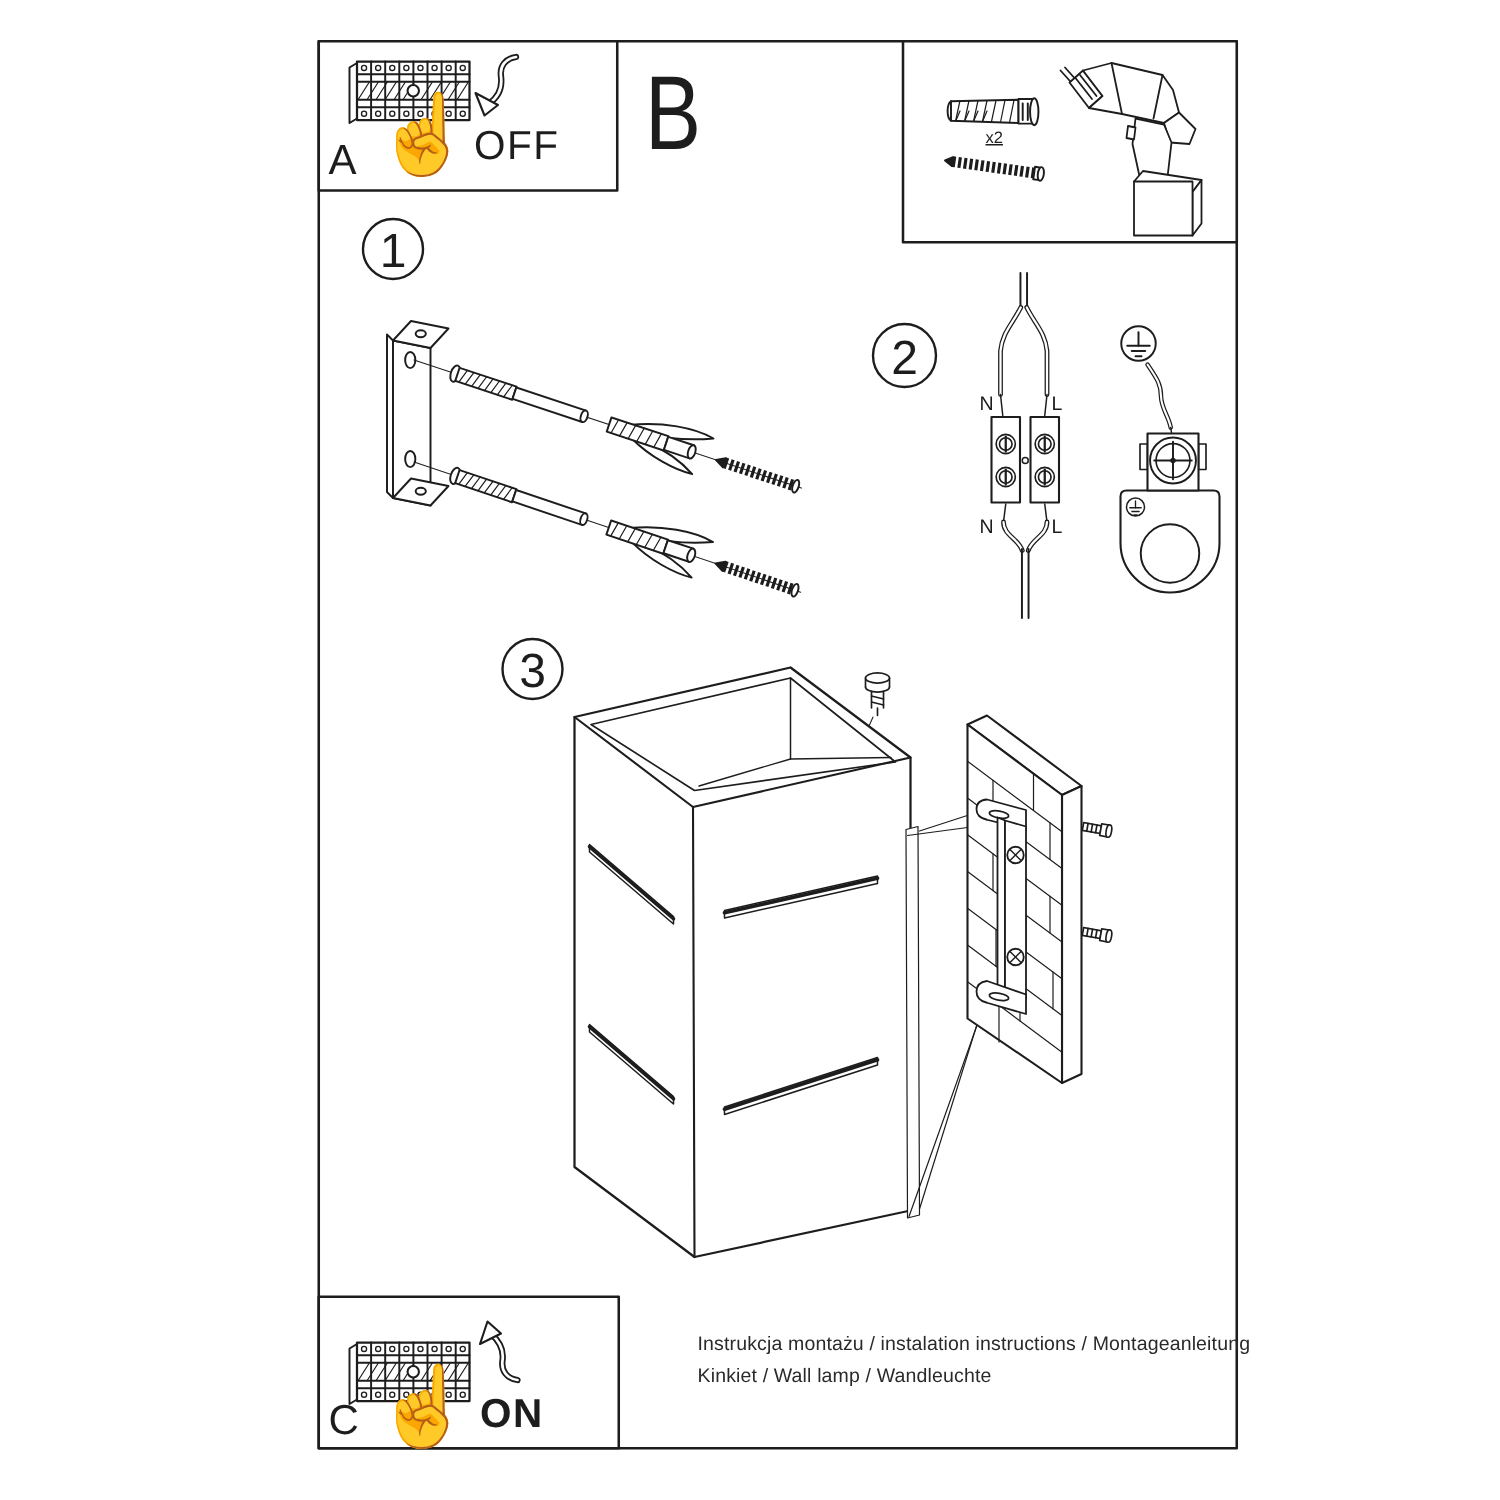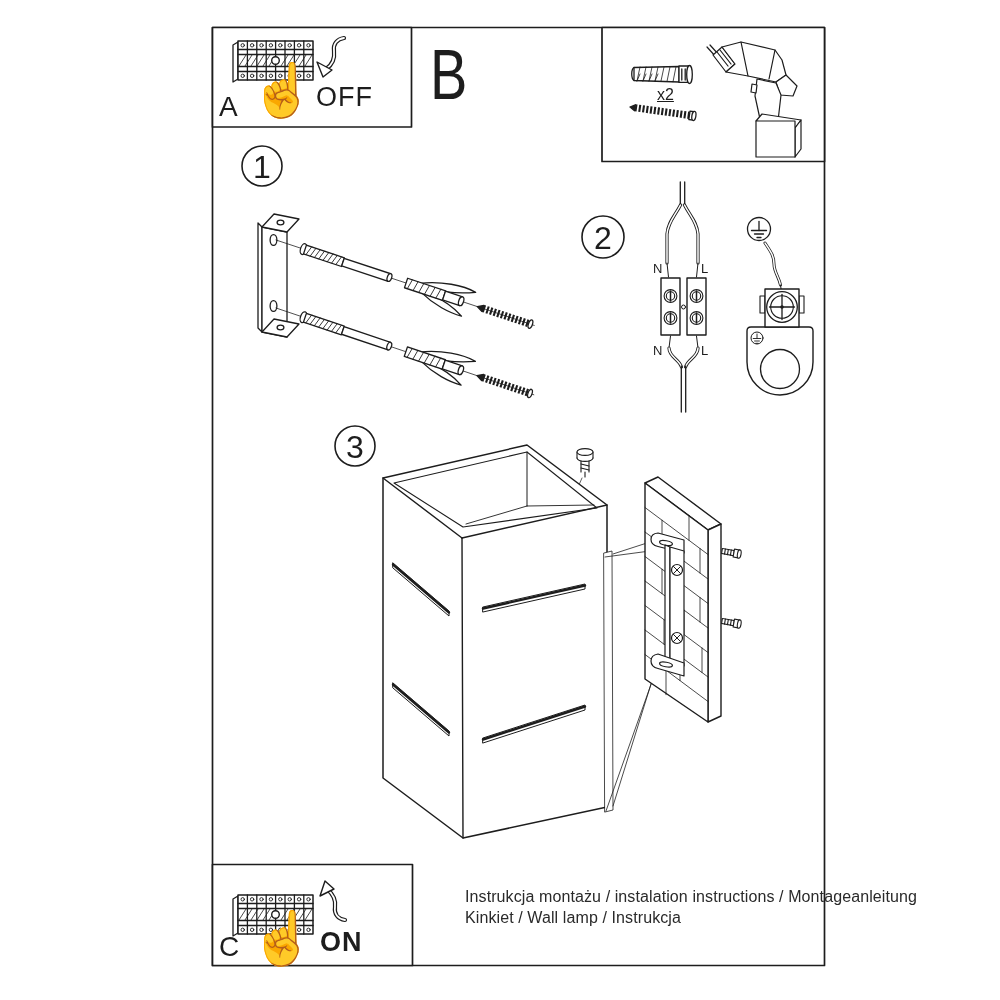--- a/index.html
+++ b/index.html
@@ -5,23 +5,23 @@
   html,body{margin:0;padding:0;background:#fff;}
   .page{position:relative;width:1000px;height:1000px;background:#fff;overflow:hidden;
         font-family:"Liberation Sans",sans-serif;color:#1d1d1d;}
   svg.art{position:absolute;left:0;top:0;width:1000px;height:1000px;}
   .t{position:absolute;white-space:nowrap;color:#1d1d1d;line-height:1;}
   .corner{font-size:28px;}
   .action{font-size:27px;letter-spacing:1px;}
   .bigB{font-size:70px;transform:scaleX(.8);transform-origin:0 0;}
   .stepnum{width:40px;text-align:center;font-size:32px;}
   .wlabel{font-size:13px;}
-  .qty{font-size:16px;text-decoration:underline;}
+  .qty{font-size:11px;text-decoration:underline;}
   .hand{font-size:52px;color:#222;}
-  .footer{font-size:16px;color:#2a2a2a;letter-spacing:0.1px;}
+  .footer{font-size:13px;color:#2a2a2a;letter-spacing:0.1px;}
 </style>
 </head>
 <body>
 
 <div class="page">
 
 <svg class="art" viewBox="0 0 1000 1000" fill="none" stroke="#1d1d1d" stroke-width="1.3" stroke-linejoin="round" stroke-linecap="round">
 
   <defs>
 
@@ -395,15 +395,15 @@
 <div class="t stepnum" style="left:242px;top:151px;">1</div>
 <div class="t stepnum" style="left:583px;top:222px;">2</div>
 <div class="t stepnum" style="left:335px;top:431px;">3</div>
 
 <span class="t wlabel" style="left:653px;top:262px;">N</span>
 <span class="t wlabel" style="left:701px;top:262px;">L</span>
 <span class="t wlabel" style="left:653px;top:344px;">N</span>
 <span class="t wlabel" style="left:701px;top:344px;">L</span>
 
 <span class="t footer" style="left:465px;top:889px;">Instrukcja montażu / instalation instructions / Montageanleitung</span>
-<span class="t footer" style="left:465px;top:910px;">Kinkiet / Wall lamp / Instrukcja</span>
+<span class="t footer" style="left:465px;top:910px;">Kinkiet / Wall lamp / Wandleuchte</span>
 
 </div>
 
 </body></html>

